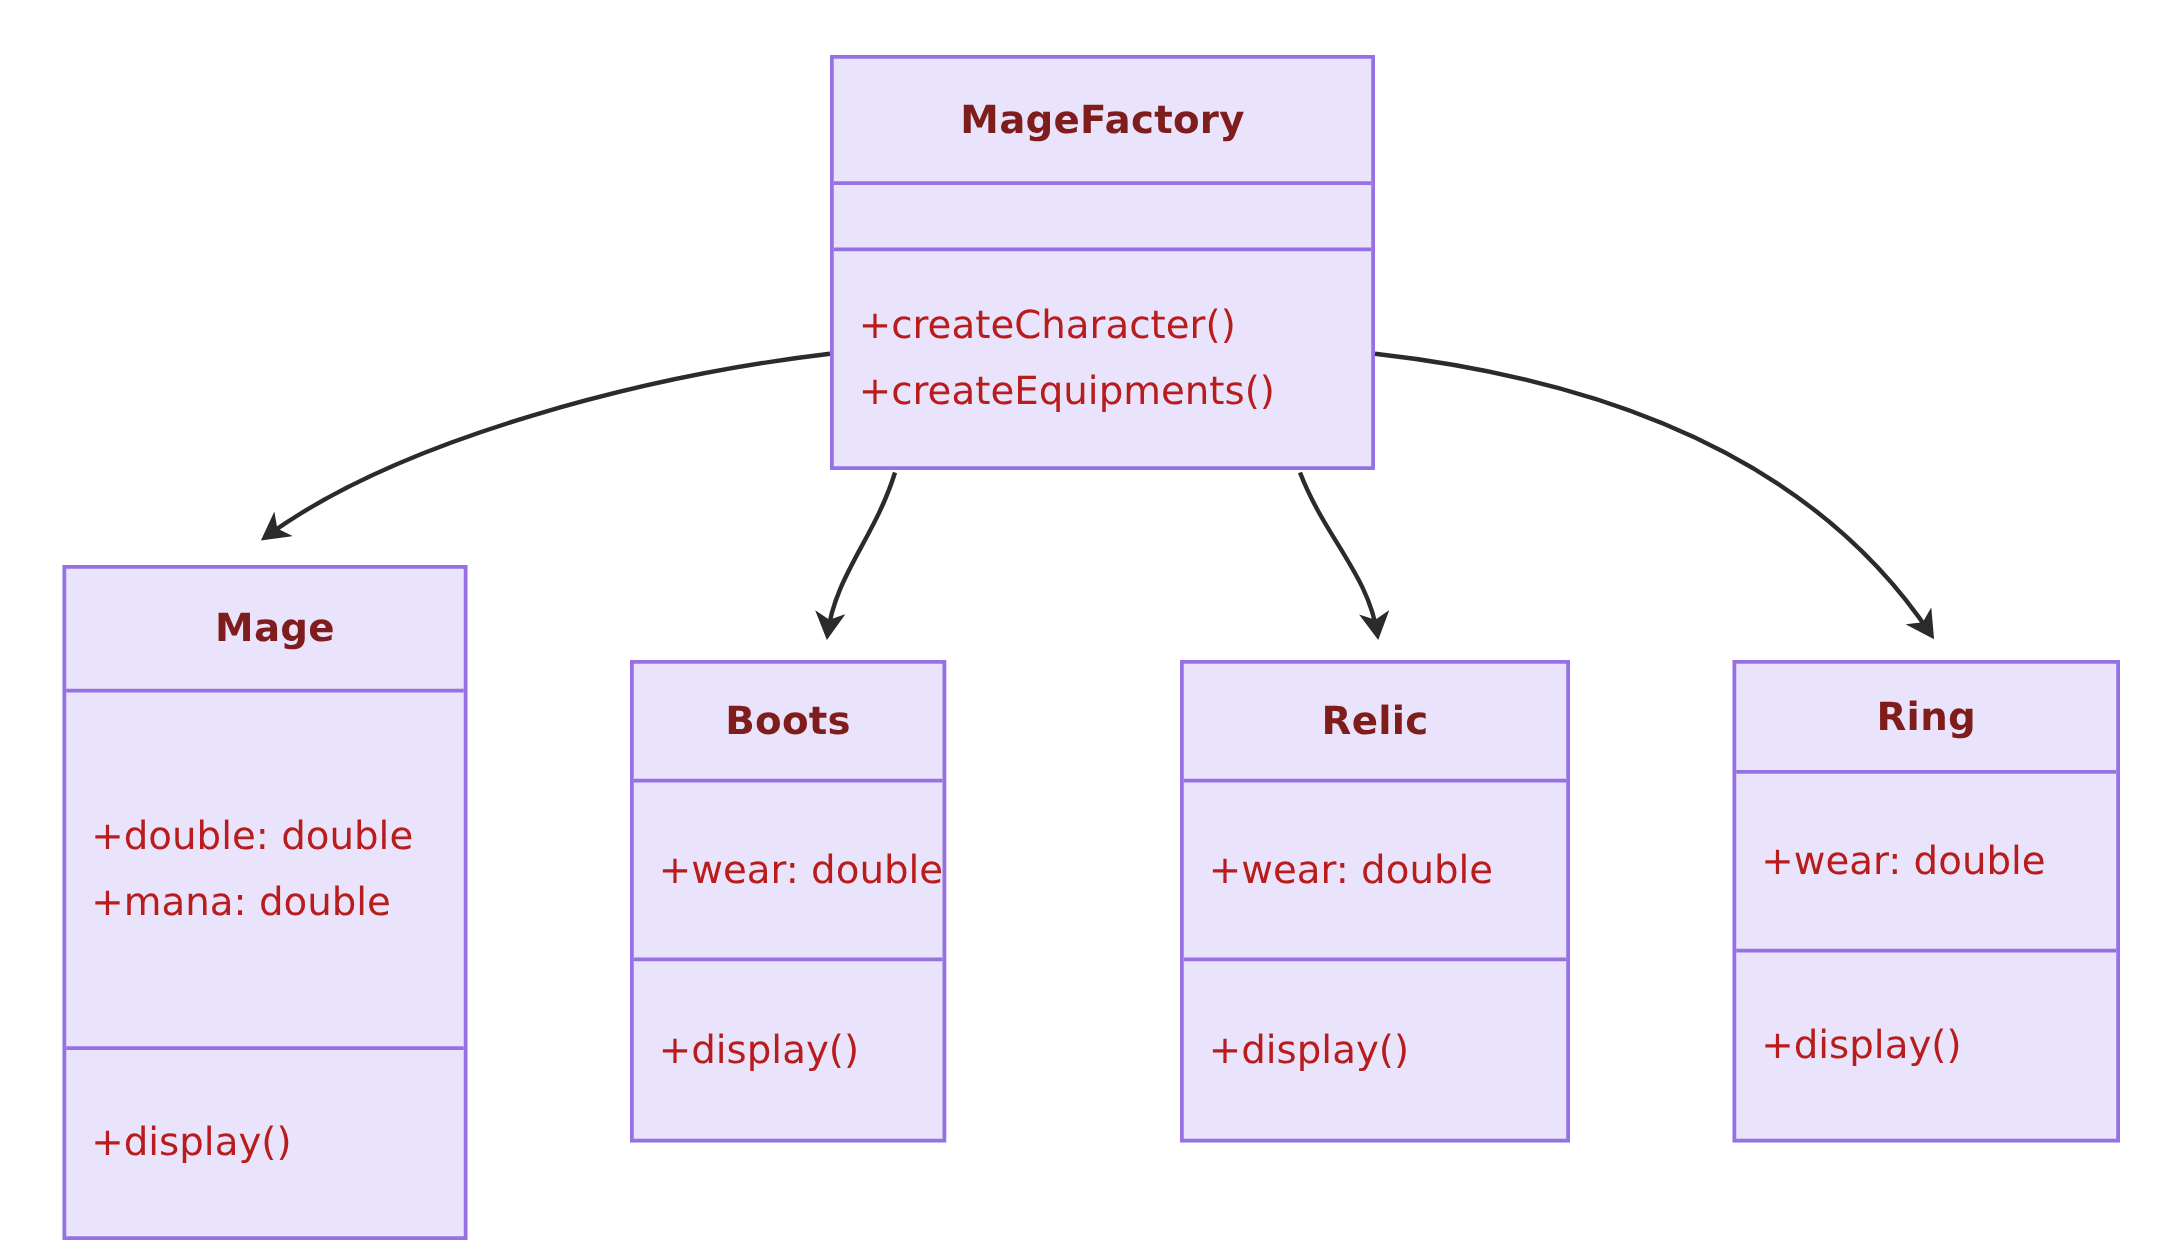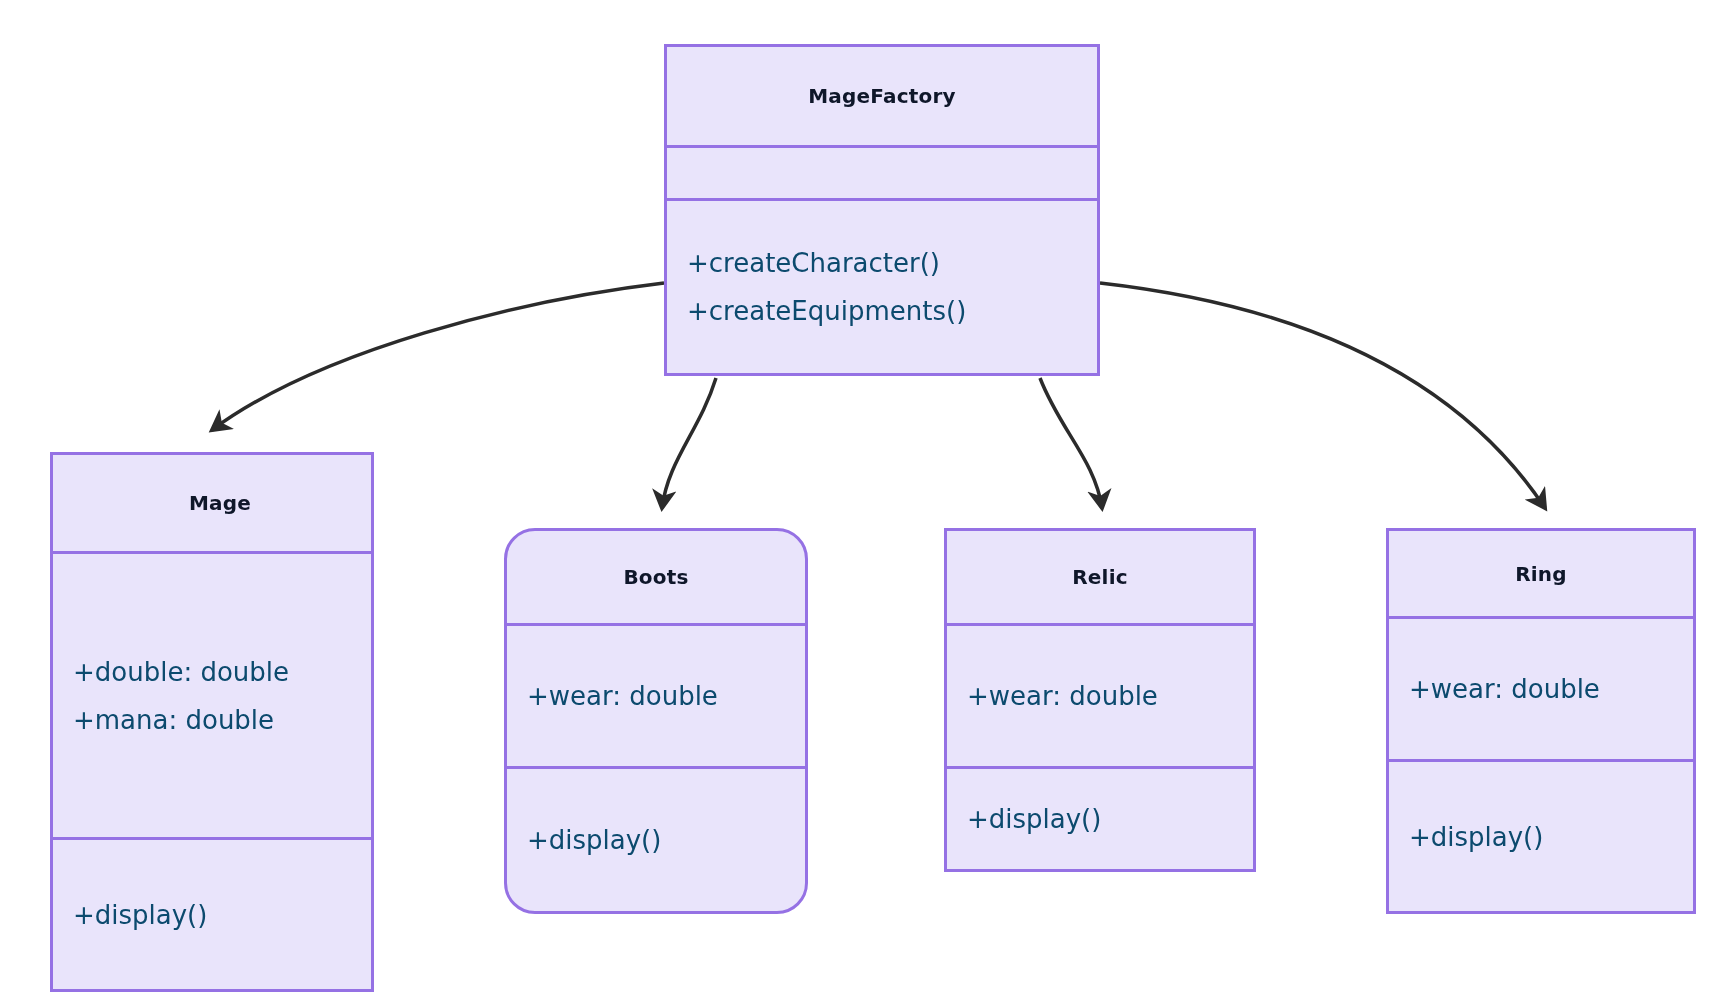--- a/index.html
+++ b/index.html
@@ -32,39 +32,39 @@
     border: 3px solid #9571e4;
     display: flex;
     flex-direction: column;
   }
   .uml-header {
     box-sizing: border-box;
     display: flex;
     align-items: center;
     justify-content: center;
     font-weight: bold;
-    font-size: 20px;
-    color: #0f172a;
+    font-size: 31px;
+    color: #7f1d1d;
     letter-spacing: 0.2px;
   }
   .uml-divider {
     height: 3px;
     background: #9571e4;
     flex: none;
   }
   .uml-compartment {
     box-sizing: border-box;
     display: flex;
     flex-direction: column;
     justify-content: center;
     padding-left: 20px;
   }
   .uml-row {
-    font-size: 26px;
-    color: #0c4a6e;
+    font-size: 31px;
+    color: #b91c1c;
     line-height: 1.0;
     padding: 11px 0;
     white-space: nowrap;
   }
   .uml-compartment.empty {
     min-height: 40px;
   }
 </style>
 </head>
 <body>
@@ -104,33 +104,33 @@
     <div class="uml-compartment" style="height:283px;">
       <div class="uml-row">+double: double</div>
       <div class="uml-row">+mana: double</div>
     </div>
     <div class="uml-divider"></div>
     <div class="uml-compartment" style="flex:1;">
       <div class="uml-row">+display()</div>
     </div>
   </div>
 
-  <div class="uml-class" style="left:504px; top:528px; width:304px; height:386px;border-radius:31px;">
+  <div class="uml-class" style="left:504px; top:528px; width:253px; height:386px;">
     <div class="uml-header" style="height:92px;">Boots</div>
     <div class="uml-divider"></div>
     <div class="uml-compartment" style="height:140px;">
       <div class="uml-row">+wear: double</div>
     </div>
     <div class="uml-divider"></div>
     <div class="uml-compartment" style="flex:1;">
       <div class="uml-row">+display()</div>
     </div>
   </div>
 
-  <div class="uml-class" style="left:944px; top:528px; width:312px; height:344px;">
+  <div class="uml-class" style="left:944px; top:528px; width:312px; height:386px;">
     <div class="uml-header" style="height:92px;">Relic</div>
     <div class="uml-divider"></div>
     <div class="uml-compartment" style="height:140px;">
       <div class="uml-row">+wear: double</div>
     </div>
     <div class="uml-divider"></div>
     <div class="uml-compartment" style="flex:1;">
       <div class="uml-row">+display()</div>
     </div>
   </div>

